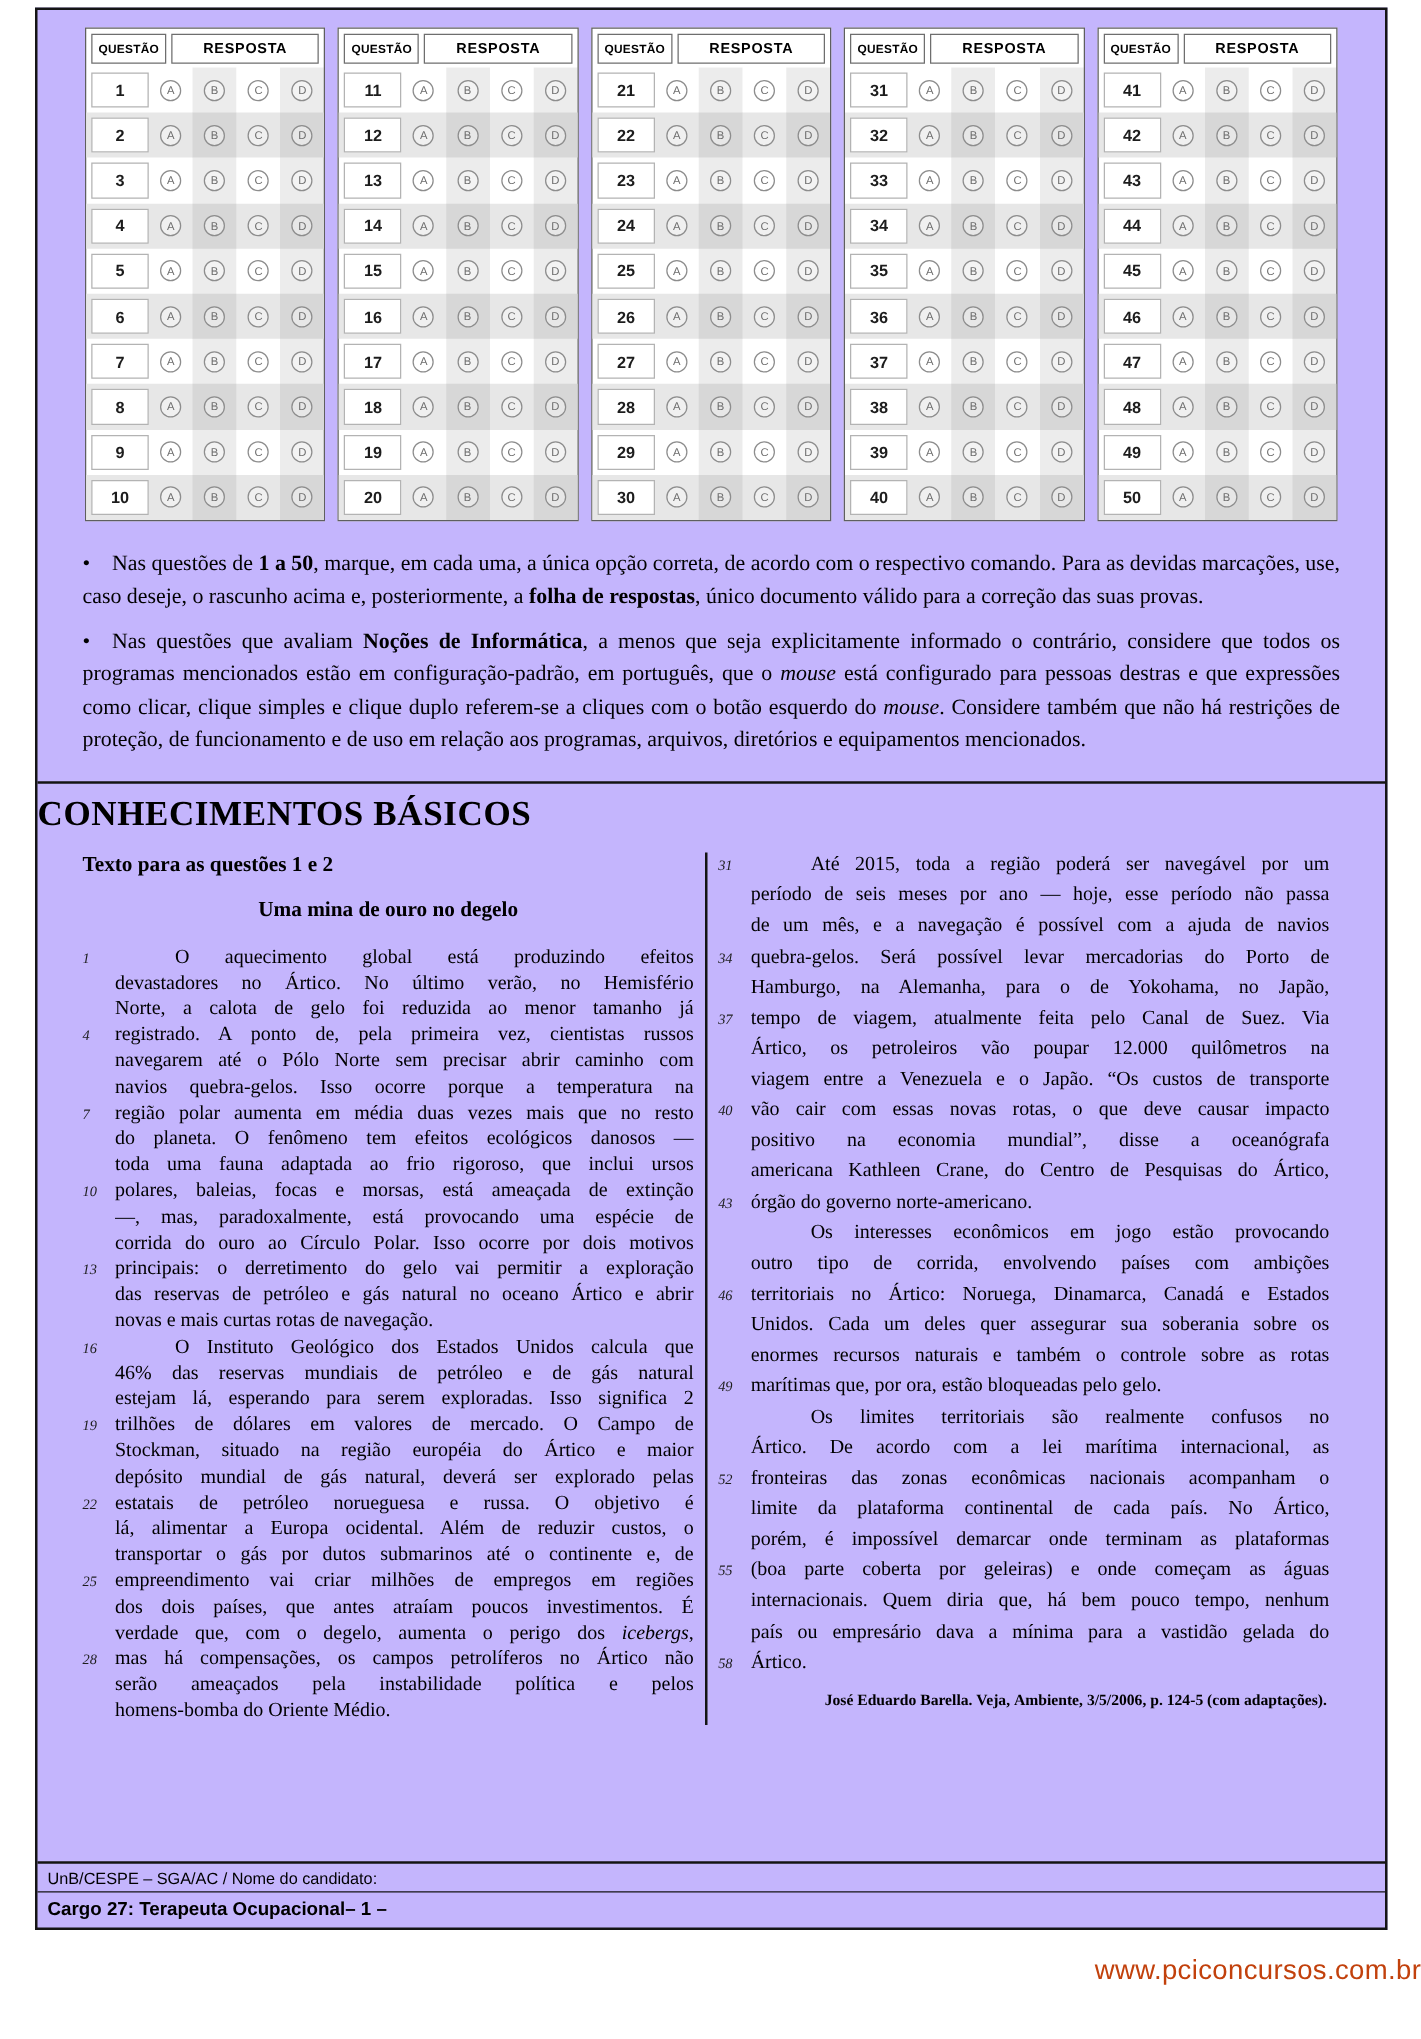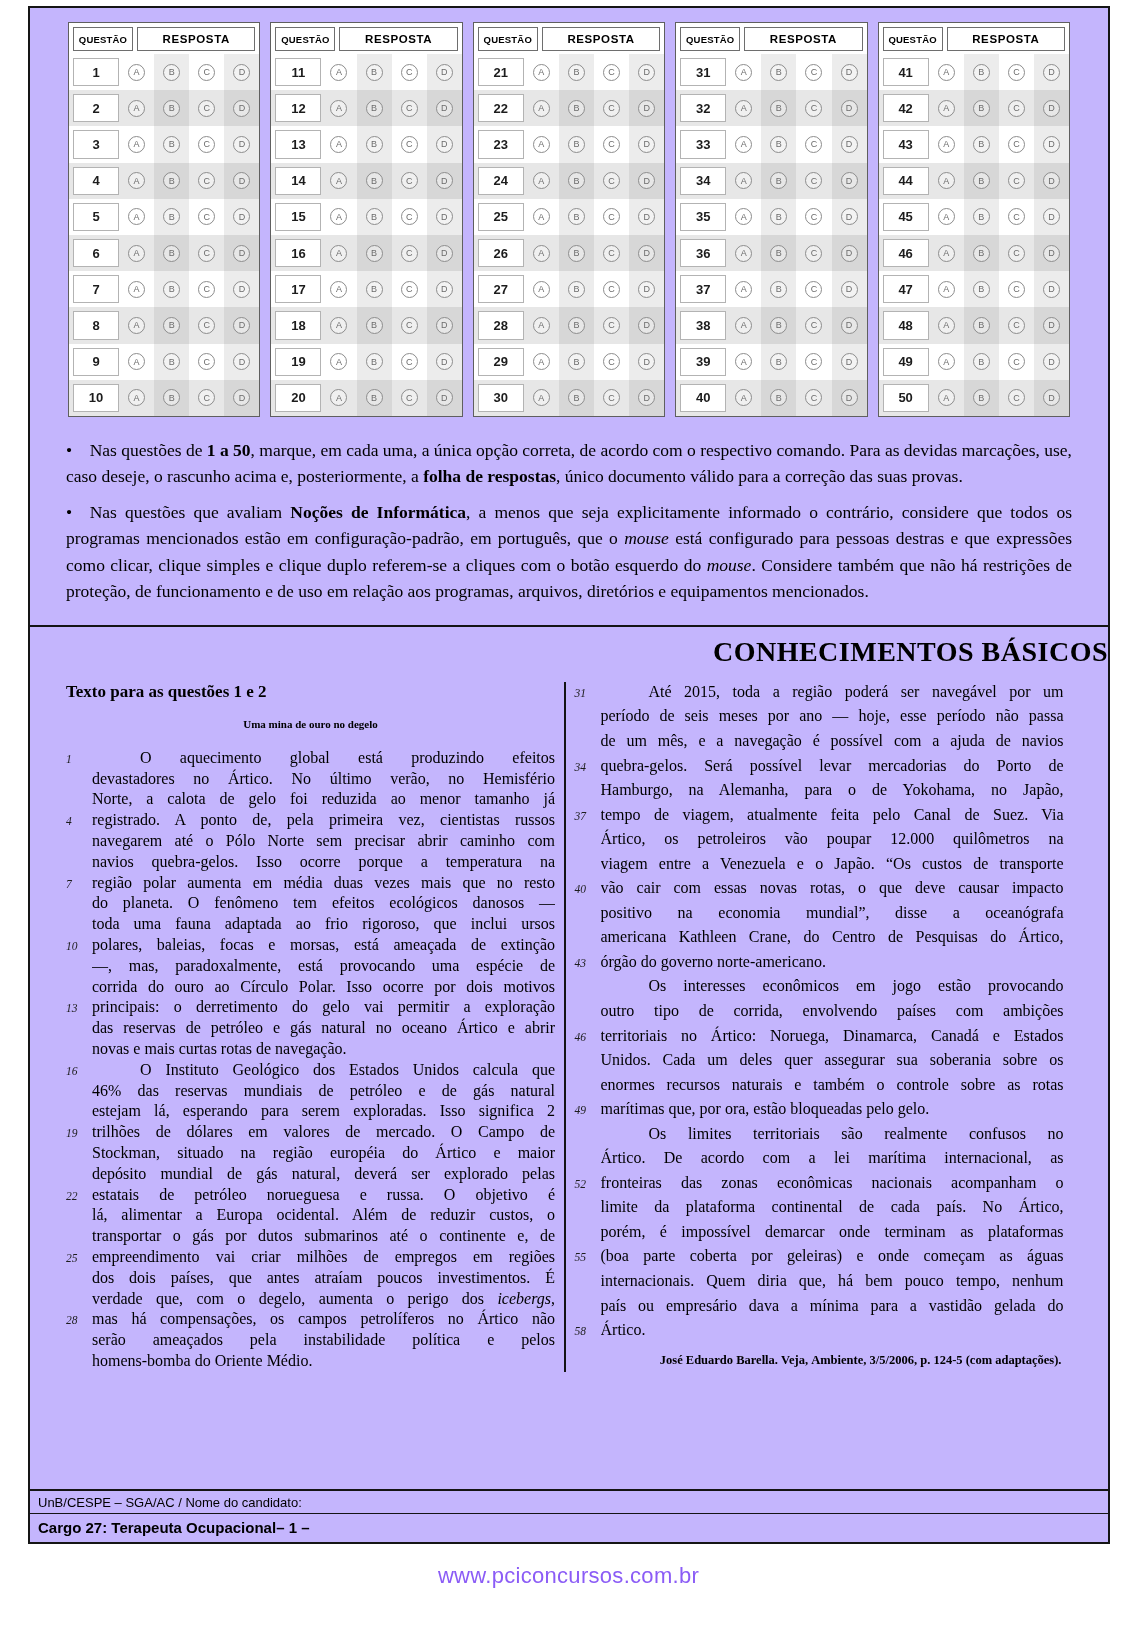--- a/index.html
+++ b/index.html
@@ -30,46 +30,46 @@
             color:#6c6c6c; font:9px "Liberation Sans", sans-serif;
             display:flex; align-items:center; justify-content:center; background:rgba(255,255,255,.4); }
 
   
   .instructions { margin:20px 36px 0 36px; }
   .instr { font-size:17.5px; line-height:26.5px; text-align:justify; }
   .instr + .instr { margin-top:9px; }
 
   
   .title-rule { border-top:2px solid #141414; margin-top:20px; width:100%; }
-  .section-title { font-size:28px; font-weight:bold; text-align:right; margin:9px 0 2px 0; letter-spacing:.5px;padding-left:32px; }
+  .section-title { font-size:28px; font-weight:bold; text-align:left; margin:9px 0 2px 0; letter-spacing:.5px; }
 
   
   .columns { display:flex; margin:10px 36px 0 36px; }
   .col { width:489px; }
   .col-divider { width:1.5px; background:#141414; margin:2px 9px 0 9px; align-self:stretch; }
   .text-intro { font-weight:bold; font-size:17px; margin:2px 0 16px 0; }
-  .text-title { font-weight:bold; font-size:11px; text-align:center; margin-bottom:18px; }
+  .text-title { font-weight:bold; font-size:17px; text-align:center; margin-bottom:18px; }
   .tline { display:flex; align-items:baseline; }
   .col-left  .tline { height:20.8px; line-height:20.8px; }
   .col-right .tline { height:24.55px; line-height:24.55px; }
   .lnum { width:26px; flex:none; font-style:italic; font-size:11.5px; color:#1d1d1d; }
   .ltext { flex:1; font-size:16px; text-align:justify; text-align-last:justify; overflow:hidden; }
   .tline.pend .ltext { text-align-last:left; }
   .citation { font-size:12.5px; text-align:right; margin-top:10px; padding-right:2px;font-weight:bold; }
 
   
   .footer { margin-top:auto; }
   .footer-row1 { border-top:2px solid #141414; padding:4px 10px 3px 8px;
                  font:13px "Liberation Sans", sans-serif; }
   .footer-row2 { border-top:1.5px solid #141414; padding:5px 10px 6px 8px;
                  display:flex; justify-content:flex-start;
                  font:bold 15px "Liberation Sans", sans-serif; }
 
-  .watermark { position:absolute; left:0; right:0; top:1563px; text-align:center;
-               font:22px "Liberation Sans", sans-serif; color:#8b5cf6; letter-spacing:.3px; }
+  .watermark { position:absolute; left:0; right:0; top:1563px; text-align:right;
+               font:22px "Liberation Sans", sans-serif; color:#c2410c; letter-spacing:.3px; }
 </style>
 </head>
 <body>
 
 <div class="page">
   <div class="frame">
 
     <div class="grids">
   <div class="grid-block">
     <div class="grid-header">

